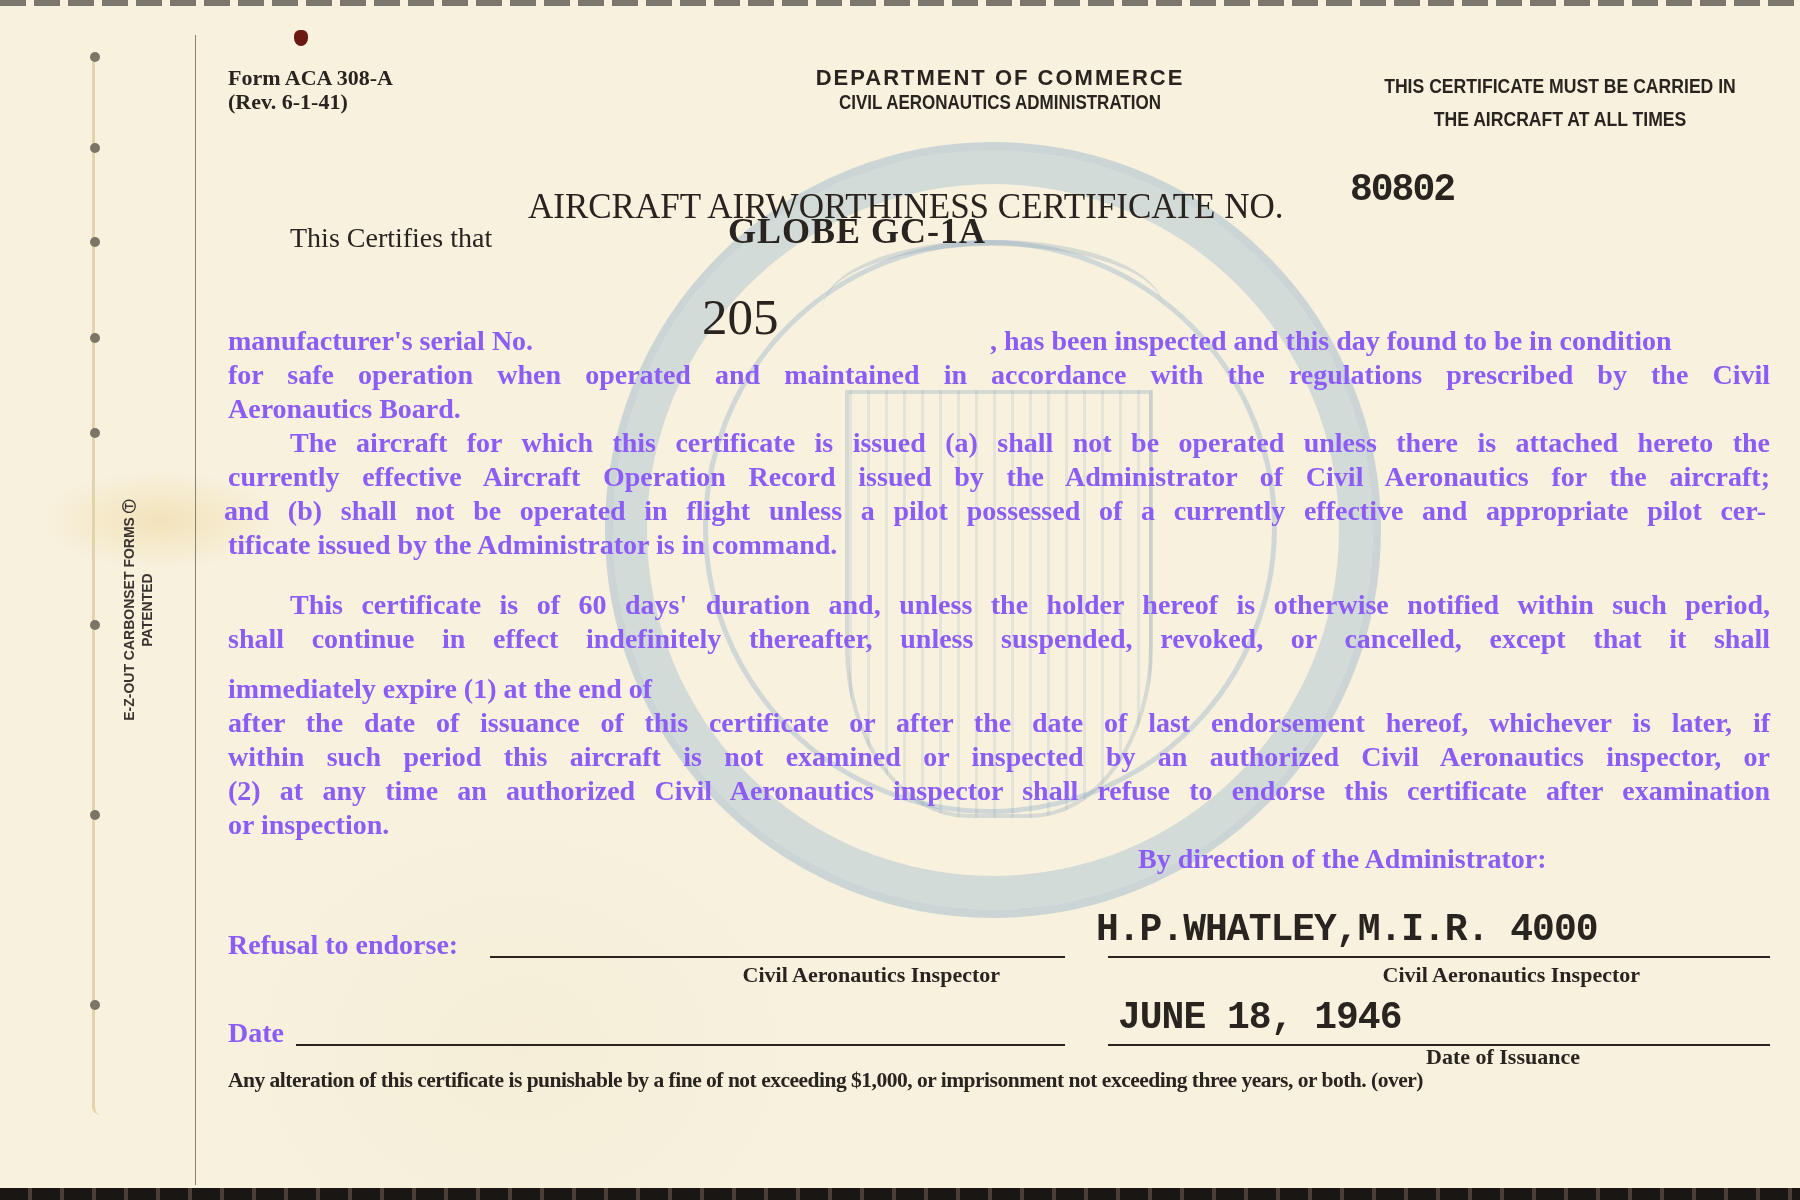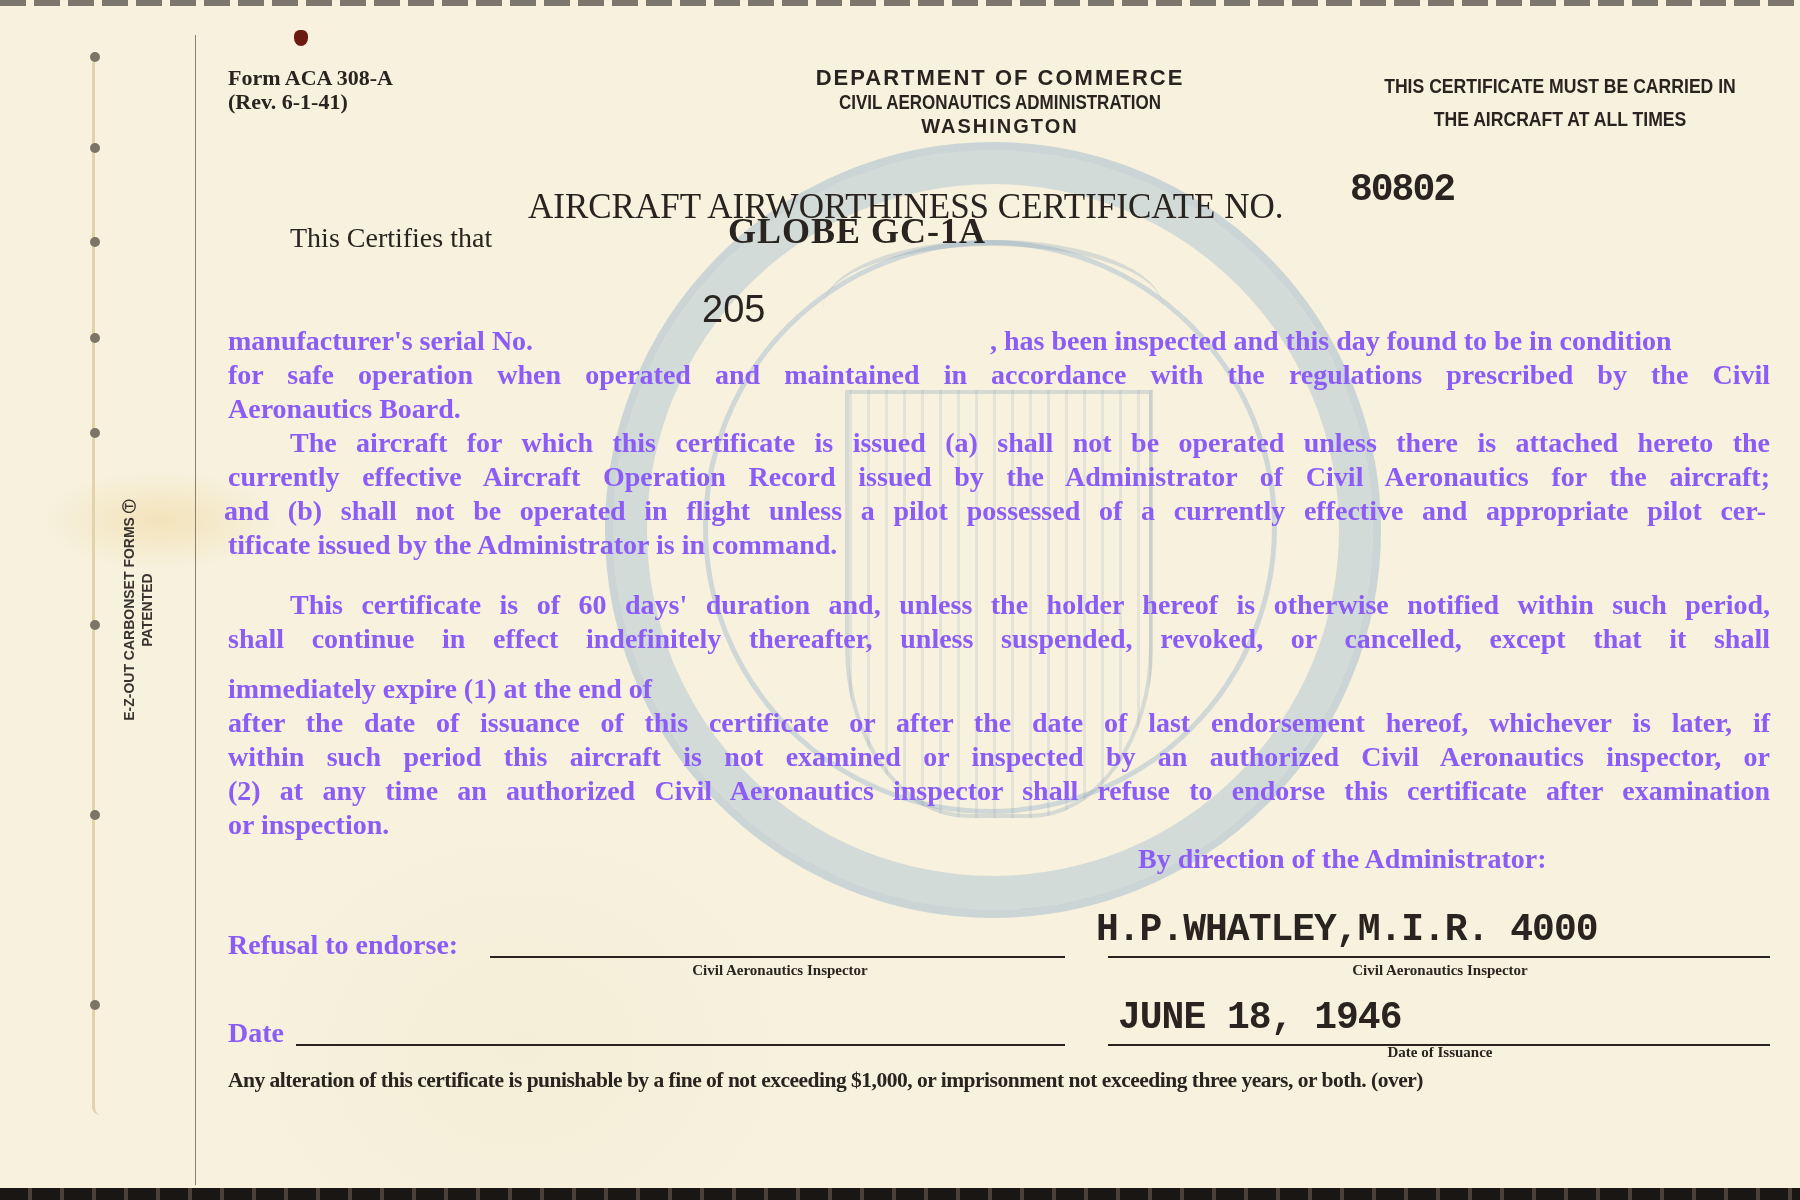--- a/index.html
+++ b/index.html
@@ -75,30 +75,30 @@
     .certifies {
       position: absolute; left: 290px; top: 222px; font-size: 28px;
     }
     .aircraft-model {
       position: absolute; left: 728px; top: 210px;
       font-family: Liberation Serif, serif; font-weight: bold;
       font-size: 36px; letter-spacing: 1px;
     }
     .serial-value {
       position: absolute; left: 702px; top: 288px;
-      font-family: Liberation Sans, sans-serif;
-      font-size: 38px;
+      font-family: Liberation Serif, serif;
+      font-size: 51px;
     }
     .body-text {
       position: absolute; font-size: 28px; line-height: 34px; font-weight: bold;
       color: #8b5cf6;
     }
     .justify { text-align: justify; text-align-last: justify; }
     .sig-label {
-      position: absolute; font-size: 15px; font-weight: bold; text-align: center;
+      position: absolute; font-size: 22px; font-weight: bold; text-align: right;
     }
     .line { position: absolute; height: 2px; background: #2a2420; }
     .typed {
       position: absolute;
       font-family: "Liberation Mono", "DejaVu Sans Mono", monospace; font-weight: bold;
       font-size: 38px; letter-spacing: -1px;
     }
     .footer {
       position: absolute; left: 228px; top: 1068px; width: 1540px;
       font-size: 21.5px; font-weight: bold; letter-spacing: -0.5px; white-space: nowrap;
@@ -157,21 +157,20 @@
 </div>
 
 <div class="form-id">
   <div>Form ACA 308-A</div>
   <div>(Rev. 6-1-41)</div>
 </div>
 
 <div class="header-center">
   <div class="l2">DEPARTMENT OF COMMERCE</div>
   <div class="l3">CIVIL AERONAUTICS ADMINISTRATION</div>
-  <div class="l4">WASHINGTON</div>
 </div>
 
 <div class="carry-note">
   <div>THIS CERTIFICATE MUST BE CARRIED IN</div>
   <div>THE AIRCRAFT AT ALL TIMES</div>
 </div>
 
 <div class="cert-title">AIRCRAFT AIRWORTHINESS CERTIFICATE NO.</div>
 <div class="cert-no">80802</div>
 

